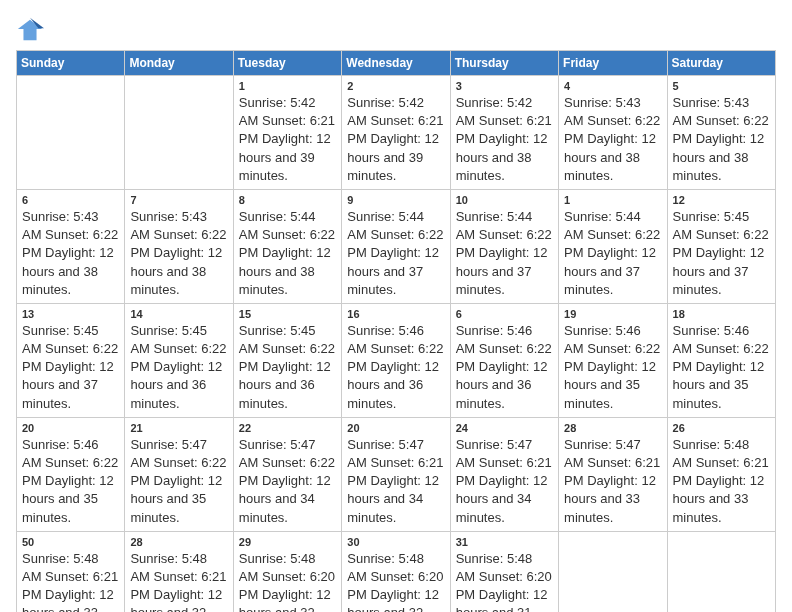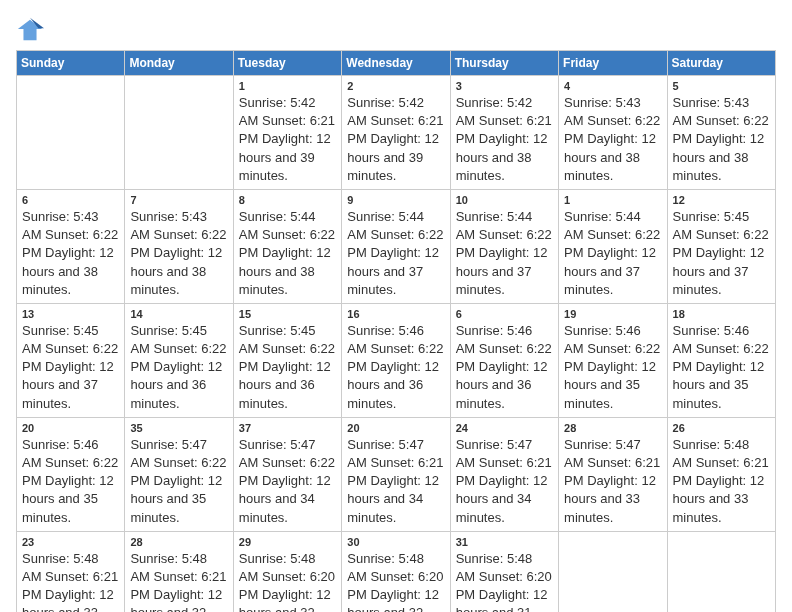--- a/index.html
+++ b/index.html
@@ -243,27 +243,27 @@
         </td>
       </tr>
       <tr>
         <td>
           <span class="day-number">20</span>
           <div class="day-info">Sunrise: 5:46 AM
 Sunset: 6:22 PM
 Daylight: 12 hours and 35 minutes.</div>
         </td>
         <td>
-          <span class="day-number">35</span>
+          <span class="day-number">21</span>
           <div class="day-info">Sunrise: 5:47 AM
 Sunset: 6:22 PM
 Daylight: 12 hours and 35 minutes.</div>
         </td>
         <td>
-          <span class="day-number">37</span>
+          <span class="day-number">22</span>
           <div class="day-info">Sunrise: 5:47 AM
 Sunset: 6:22 PM
 Daylight: 12 hours and 34 minutes.</div>
         </td>
         <td>
           <span class="day-number">20</span>
           <div class="day-info">Sunrise: 5:47 AM
 Sunset: 6:21 PM
 Daylight: 12 hours and 34 minutes.</div>
         </td>
@@ -281,21 +281,21 @@
         </td>
         <td>
           <span class="day-number">26</span>
           <div class="day-info">Sunrise: 5:48 AM
 Sunset: 6:21 PM
 Daylight: 12 hours and 33 minutes.</div>
         </td>
       </tr>
       <tr>
         <td>
-          <span class="day-number">23</span>
+          <span class="day-number">50</span>
           <div class="day-info">Sunrise: 5:48 AM
 Sunset: 6:21 PM
 Daylight: 12 hours and 33 minutes.</div>
         </td>
         <td>
           <span class="day-number">28</span>
           <div class="day-info">Sunrise: 5:48 AM
 Sunset: 6:21 PM
 Daylight: 12 hours and 32 minutes.</div>
         </td>

